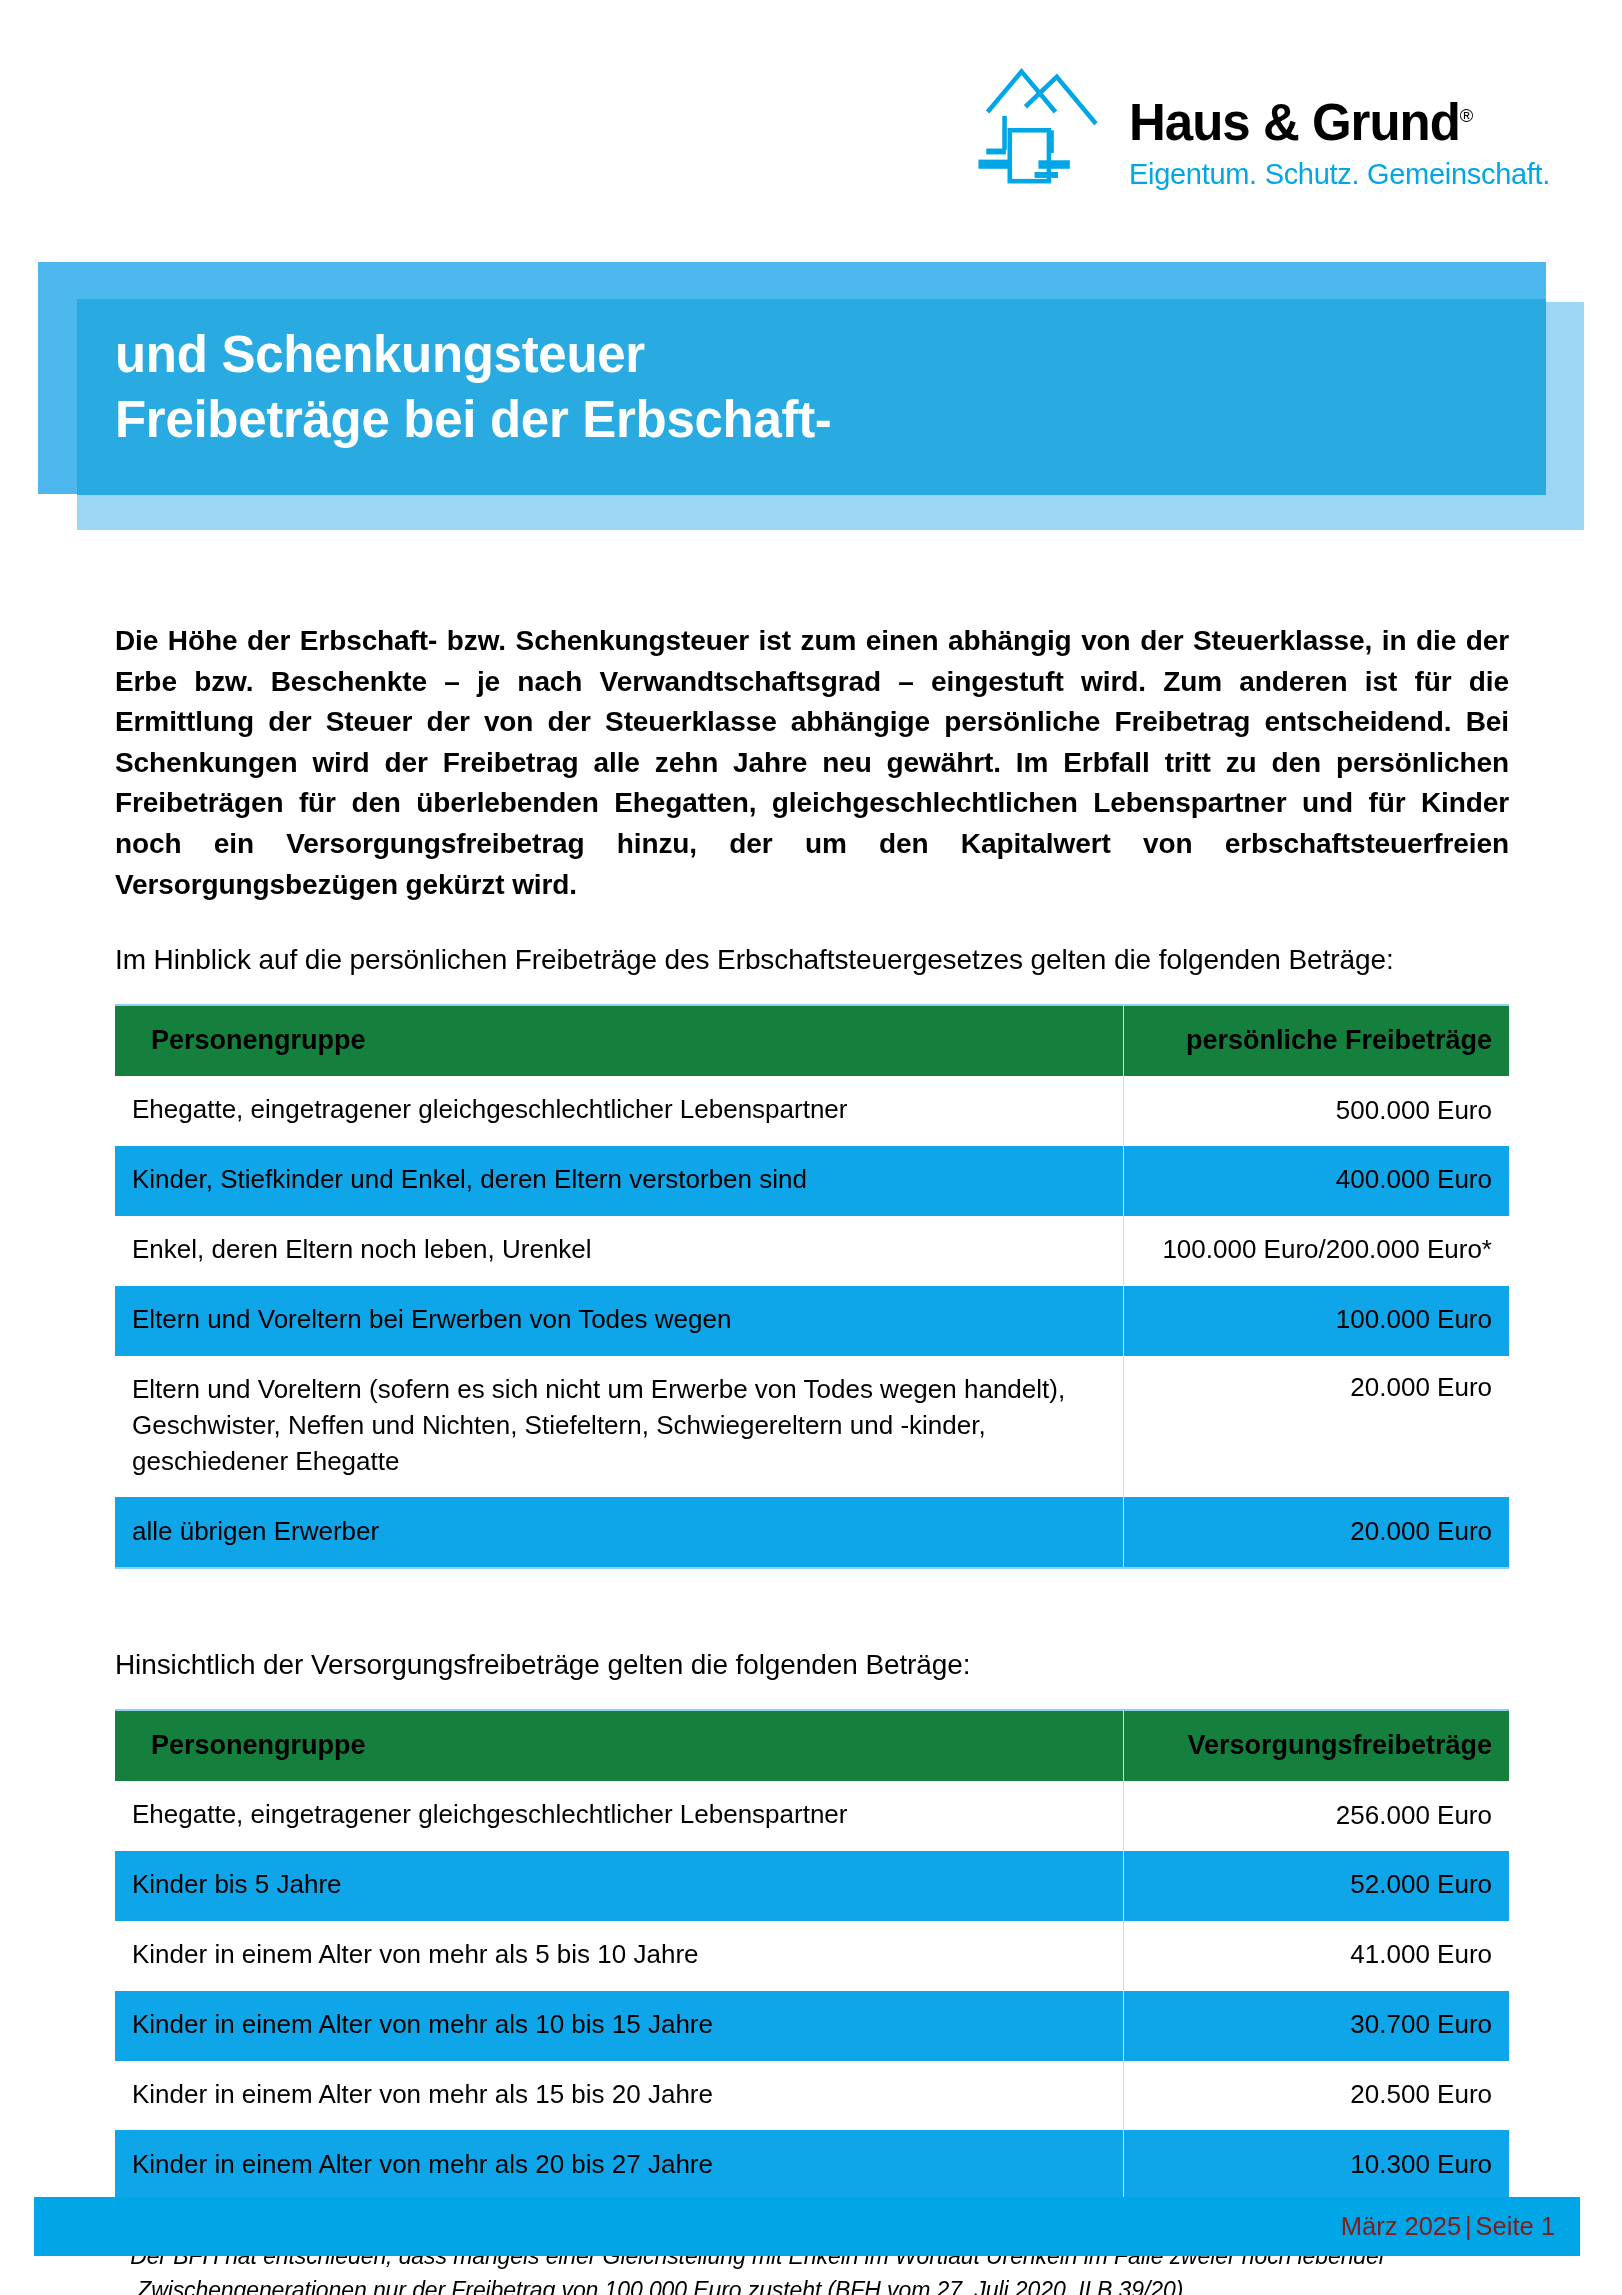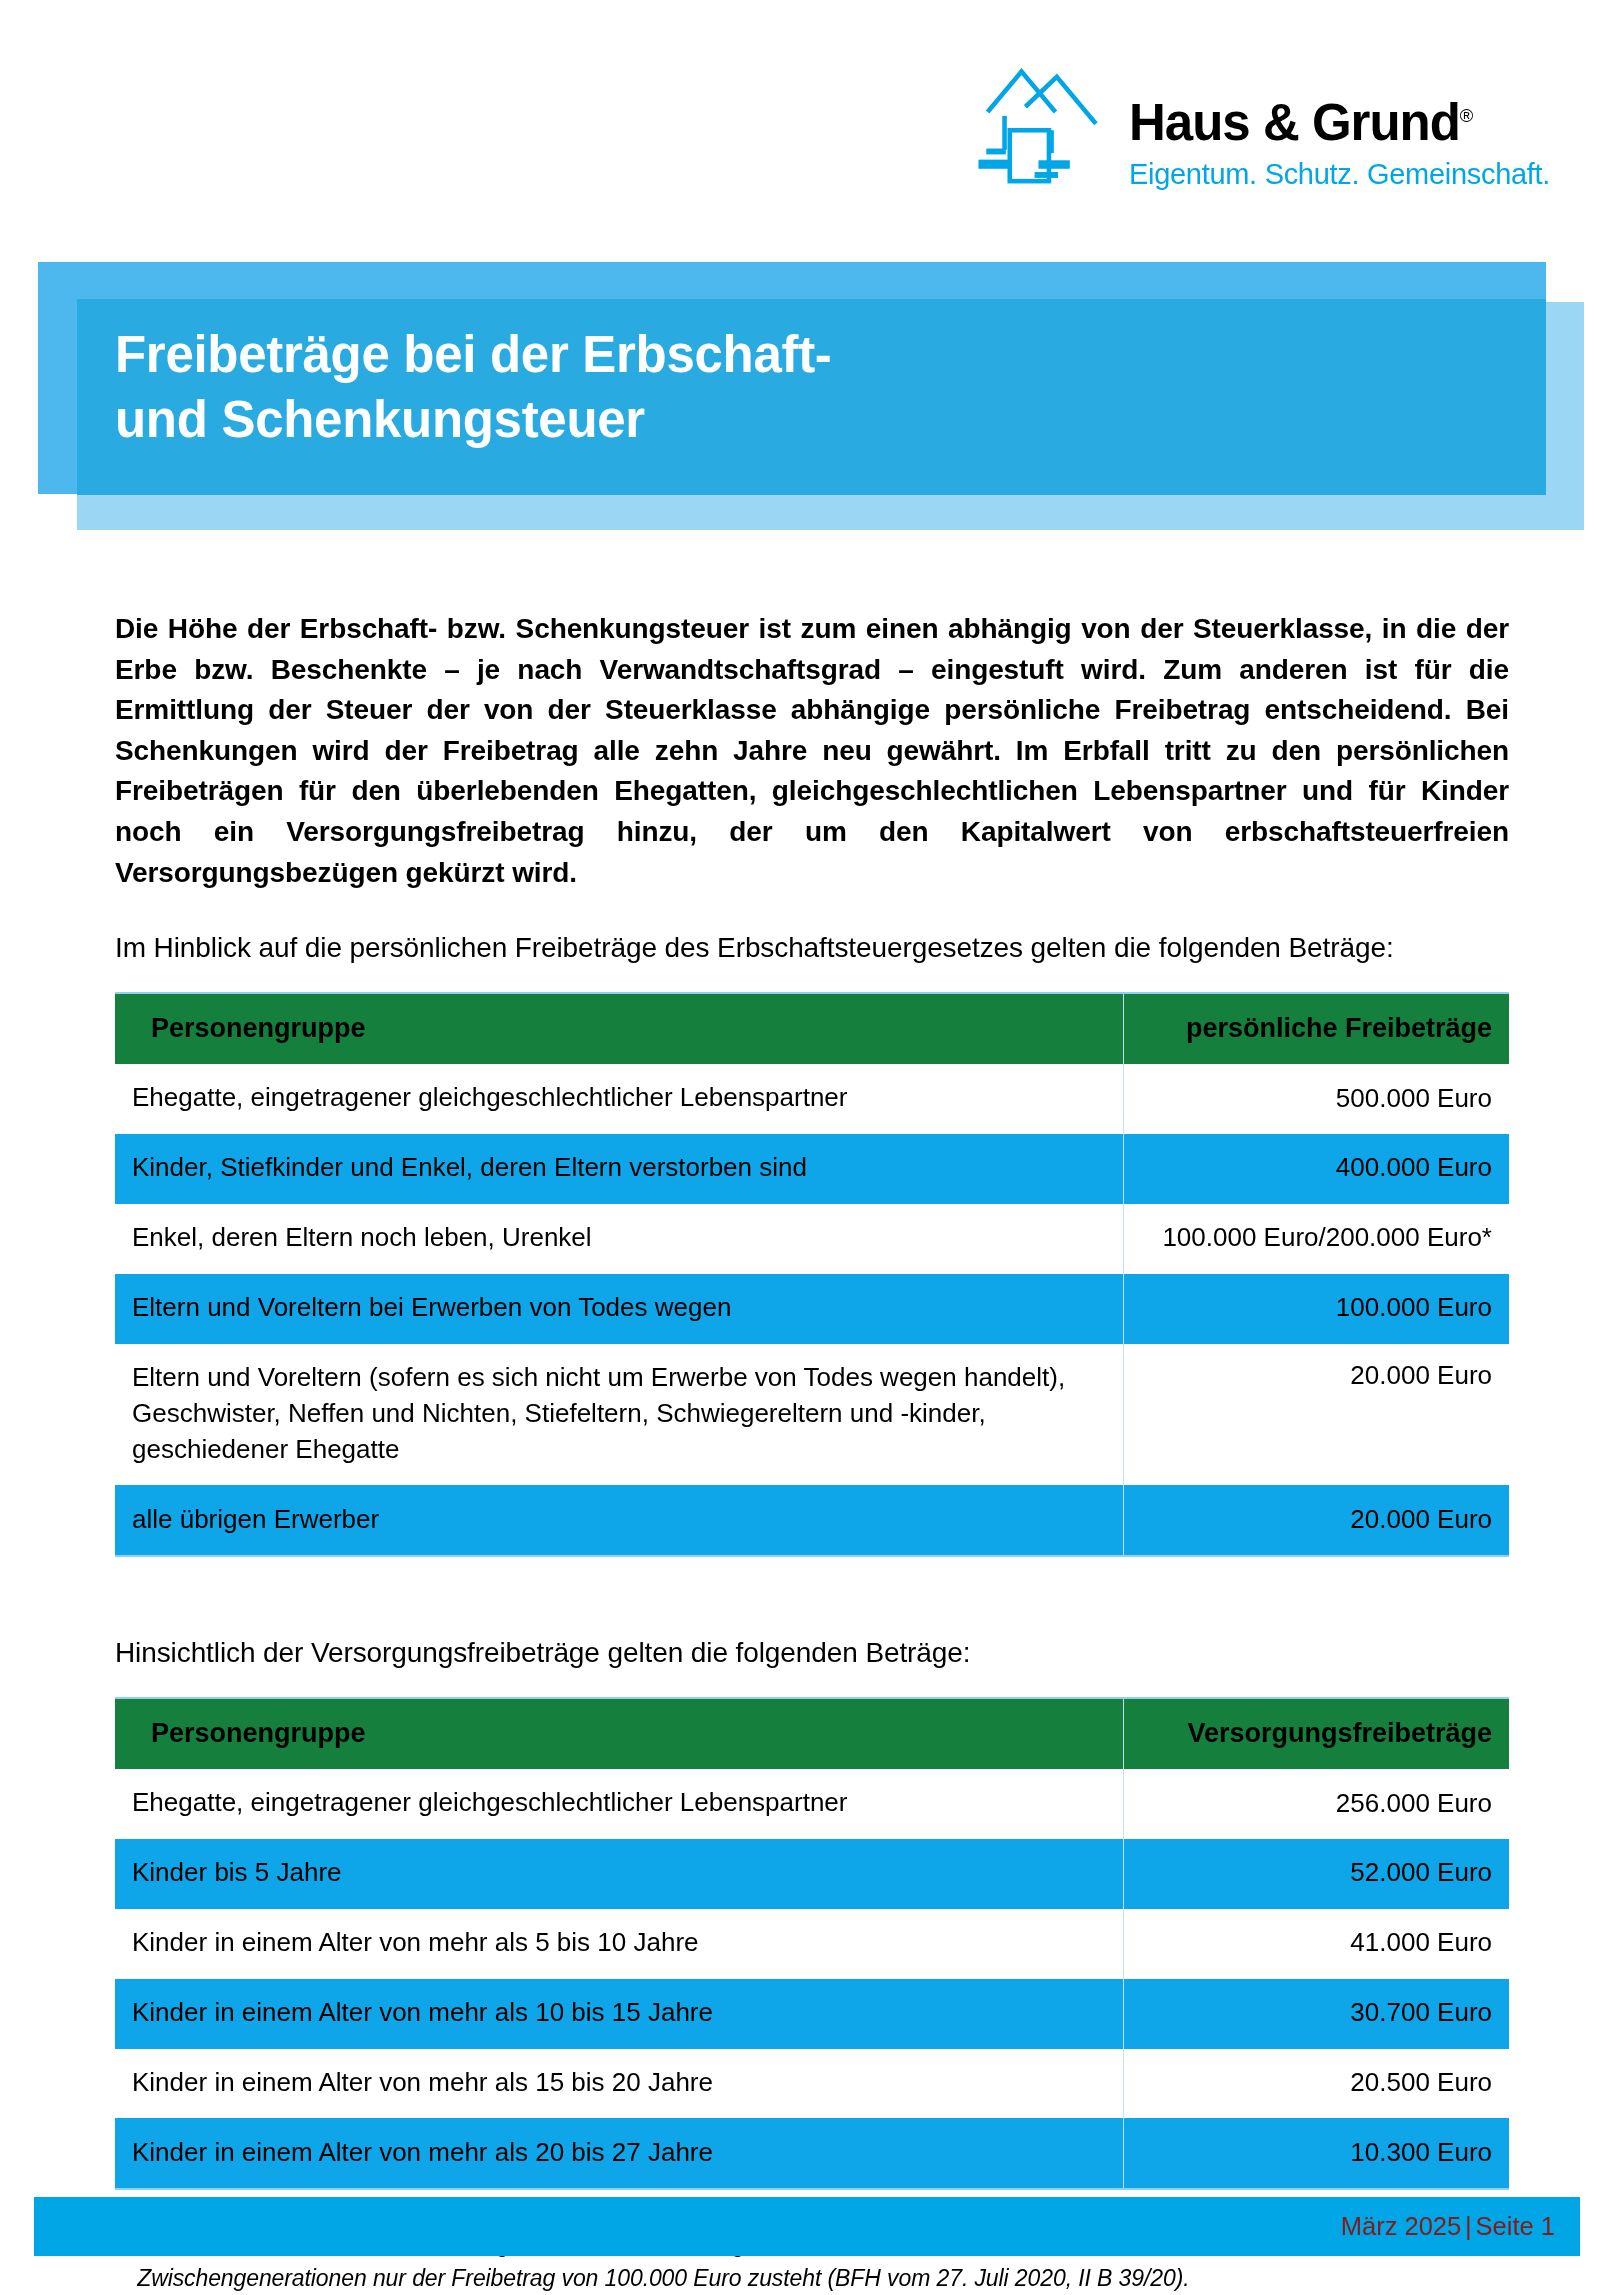--- a/index.html
+++ b/index.html
@@ -109,21 +109,21 @@
   .content {
     position: absolute;
     left: 115px; top: 609px;
     width: 1394px;
   }
   .lead {
     font-size: 28px;
     font-weight: 700;
     line-height: 1.45;
     letter-spacing: -0.1px;
-    margin: 0 0 35px 0;
+    margin: 12px 0 35px 0;
     text-align: justify;
   }
   .intro {
     font-size: 28px;
     font-weight: 400;
     line-height: 1.42;
     letter-spacing: -0.1px;
     margin: 0 0 23.6px 0;
   }
   .intro-2 {
@@ -225,22 +225,22 @@
       <div class="logo-claim">Eigentum. Schutz. Gemeinschaft.</div>
     </div>
   </div>
 </div>
 
 <div class="banner">
   <div class="banner-back"></div>
   <div class="banner-light"></div>
   <div class="banner-main"></div>
   <div class="banner-title">
+    <div>und Schenkungsteuer</div>
     <div>Freibeträge bei der Erbschaft-</div>
-    <div>und Schenkungsteuer</div>
   </div>
 </div>
 
 <div class="content">
 
   <p class="lead">Die Höhe der Erbschaft- bzw. Schenkungsteuer ist zum einen abhängig von der Steuerklasse, in die der Erbe bzw. Beschenkte – je nach Verwandtschaftsgrad – eingestuft wird. Zum anderen ist für die Ermittlung der Steuer der von der Steuerklasse abhängige persönliche Freibetrag entscheidend. Bei Schenkungen wird der Freibetrag alle zehn Jahre neu gewährt. Im Erbfall tritt zu den persönlichen Freibeträgen für den überlebenden Ehegatten, gleichgeschlechtlichen Lebenspartner und für Kinder noch ein Versorgungsfreibetrag hinzu, der um den Kapitalwert von erbschaftsteuerfreien Versorgungsbezügen gekürzt wird.</p>
 
   <p class="intro">Im Hinblick auf die persönlichen Freibeträge des Erbschaftsteuergesetzes gelten die folgenden Beträge:</p>
 
   <table class="fb">

